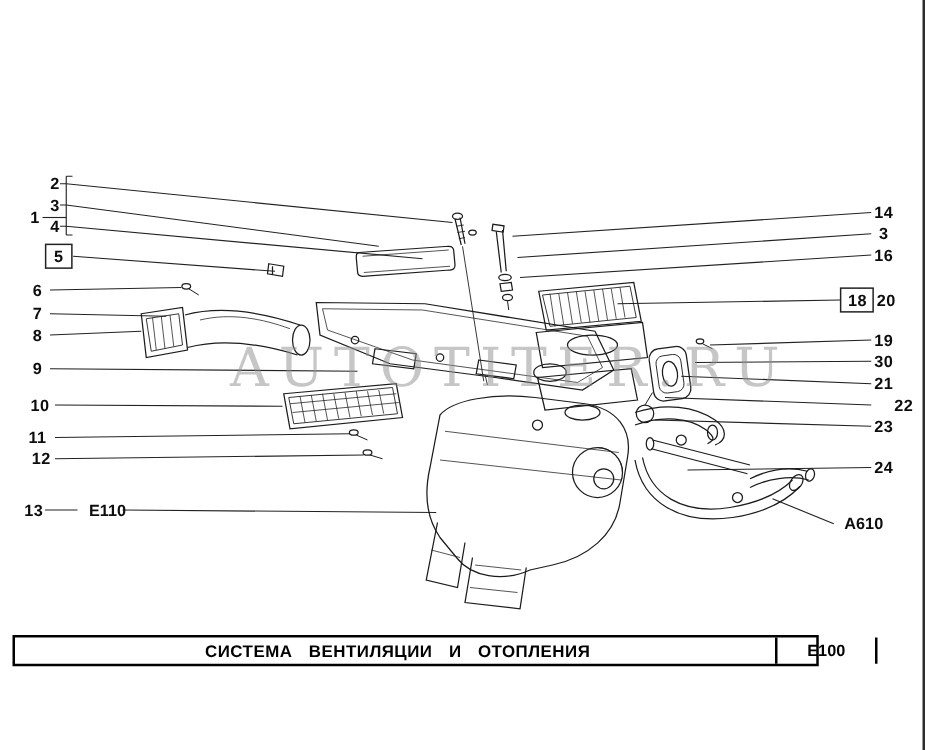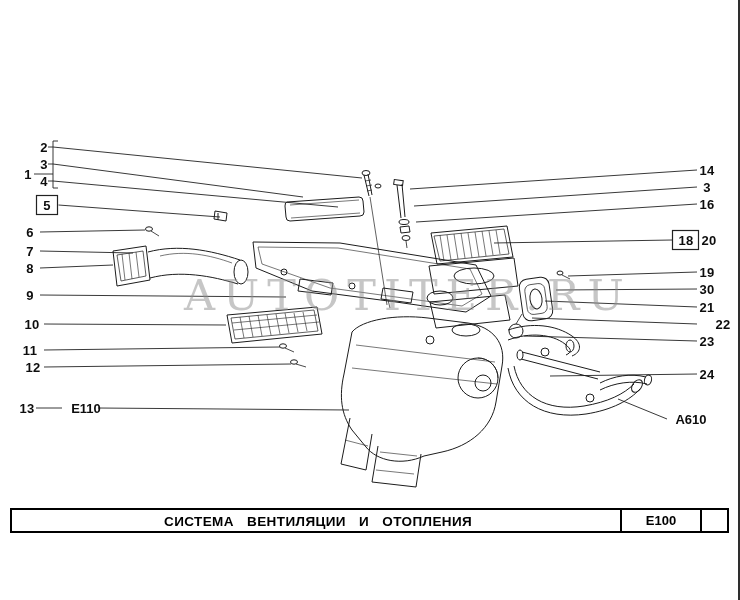--- a/index.html
+++ b/index.html
@@ -19,21 +19,21 @@
     position:absolute; transform:translate(-50%,-50%); z-index:3;
     font-weight:bold; font-size:13px; color:#0d0d0d; letter-spacing:.3px;
     line-height:1; white-space:nowrap;
   }
   .lbl {
     position:absolute; transform:translate(-50%,-50%); z-index:3;
     font-weight:bold; font-size:13px; color:#0d0d0d; line-height:1; white-space:nowrap;
   }
 
   .band {
-    position:absolute; left:10px; top:508px; width:719px; height:25px; z-index:4;
+    position:absolute; left:10px; top:508px; width:645px; height:25px; z-index:4;
     border-top:2px solid #000; border-bottom:2px solid #000;
     border-left:2px solid #000; border-right:2px solid #000;
   }
   .f-title {
     position:absolute; left:152px; top:50%; transform:translateY(-50%);
     font-weight:bold; font-size:13.5px; letter-spacing:.4px; word-spacing:9px;
     color:#000; white-space:nowrap;
   }
   .f-code-cell {
     position:absolute; left:608px; top:0; height:100%; width:82px;

